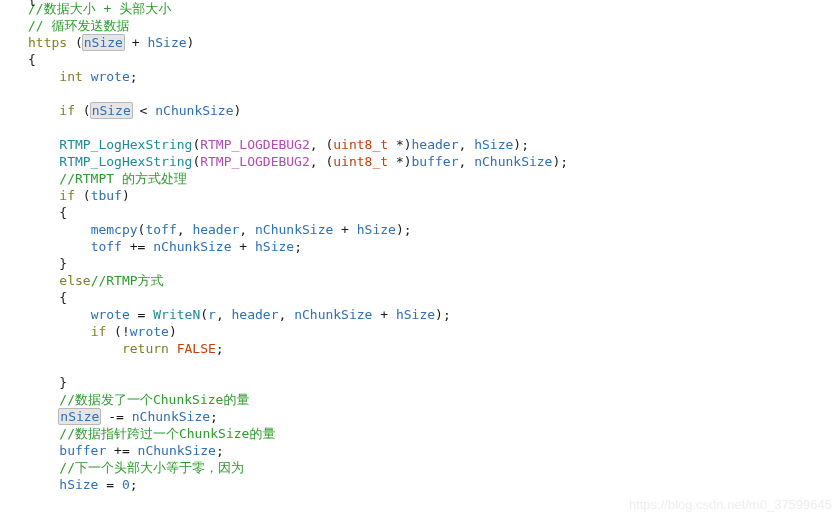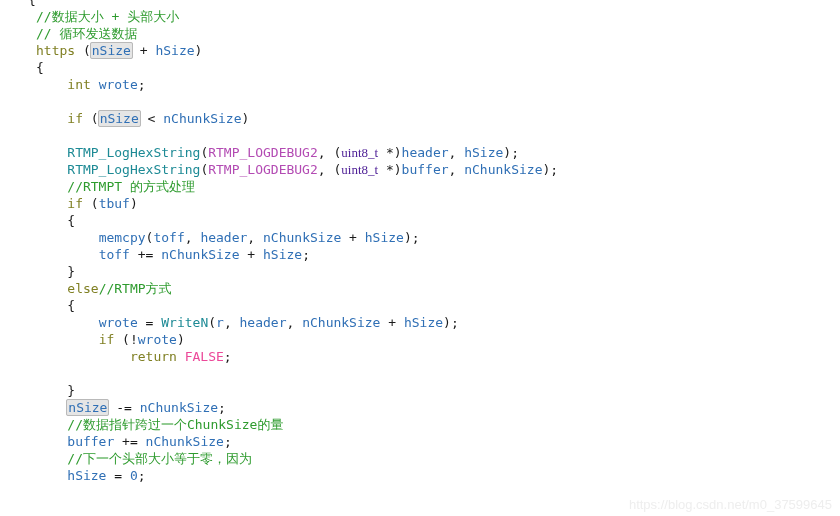--- a/index.html
+++ b/index.html
@@ -16,43 +16,43 @@
     font-family: "DejaVu Sans Mono", "Liberation Mono", monospace;
   }
 
   #code-surface {
     position: absolute;
     left: 0;
     top: 0;
     width: 840px;
     height: 516px;
     background: #ffffff;
-    padding: 8px;
+    padding: 0;
     box-sizing: border-box;
   }
 
   .code-line {
     height: 17px;
     line-height: 17px;
     font-size: 13px;
     white-space: pre;
     padding-left: 28px;
     letter-spacing: 0px;
     color: #000000;
   }
 
   
   .t-plain    { color: #1a1a1a; }
   .t-comment  { color: #2e9b2e; }
   .t-keyword  { color: #7f7f22; }
   .t-ident    { color: #2f6fb5; }
   .t-func     { color: #1d8a95; }
   .t-macro    { color: #b34bb3; text-align: right; }
-  .t-type     { color: #4c1d95; font-family: Liberation Serif, serif; }
-  .t-const    { color: #ec4899; text-align: center; }
+  .t-type     { color: #c2410c; }
+  .t-const    { color: #c2410c; text-align: center; }
   .t-punct    { color: #1a1a1a; }
   .t-num      { color: #2f6fb5; }
 
   
   .hl {
     background: #e5e5e5;
     border: 1px solid #b9b9b9;
     border-radius: 2px;
     padding: 0 1px;
     margin: 0 -1px;
@@ -104,20 +104,21 @@
       <div class="code-line"><span class="t-plain">        </span><span class="t-ident">memcpy</span><span class="t-punct">(</span><span class="t-ident">toff</span><span class="t-punct">, </span><span class="t-ident">header</span><span class="t-punct">, </span><span class="t-ident">nChunkSize</span><span class="t-punct"> + </span><span class="t-ident">hSize</span><span class="t-punct">);</span></div>
       <div class="code-line"><span class="t-plain">        </span><span class="t-ident">toff</span><span class="t-punct"> += </span><span class="t-ident">nChunkSize</span><span class="t-punct"> + </span><span class="t-ident">hSize</span><span class="t-punct">;</span></div>
       <div class="code-line"><span class="t-plain">    </span><span class="t-punct">}</span></div>
       <div class="code-line"><span class="t-plain">    </span><span class="t-keyword">else</span><span class="t-comment">//RTMP方式</span></div>
       <div class="code-line"><span class="t-plain">    </span><span class="t-punct">{</span></div>
       <div class="code-line"><span class="t-plain">        </span><span class="t-ident">wrote</span><span class="t-punct"> = </span><span class="t-func">WriteN</span><span class="t-punct">(</span><span class="t-ident">r</span><span class="t-punct">, </span><span class="t-ident">header</span><span class="t-punct">, </span><span class="t-ident">nChunkSize</span><span class="t-punct"> + </span><span class="t-ident">hSize</span><span class="t-punct">);</span></div>
       <div class="code-line"><span class="t-plain">        </span><span class="t-keyword">if</span><span class="t-punct"> (!</span><span class="t-ident">wrote</span><span class="t-punct">)</span></div>
       <div class="code-line"><span class="t-plain">            </span><span class="t-keyword">return</span><span class="t-plain"> </span><span class="t-const">FALSE</span><span class="t-punct">;</span></div>
       <div class="code-line">&nbsp;</div>
       <div class="code-line"><span class="t-plain">    </span><span class="t-punct">}</span></div>
+      <div class="code-line"><span class="t-plain">    </span><span class="t-comment">//数据发了一个ChunkSize的量</span></div>
       <div class="code-line"><span class="t-plain">    </span><span class="hl">nSize</span><span class="t-punct"> -= </span><span class="t-ident">nChunkSize</span><span class="t-punct">;</span></div>
       <div class="code-line"><span class="t-plain">    </span><span class="t-comment">//数据指针跨过一个ChunkSize的量</span></div>
       <div class="code-line"><span class="t-plain">    </span><span class="t-ident">buffer</span><span class="t-punct"> += </span><span class="t-ident">nChunkSize</span><span class="t-punct">;</span></div>
       <div class="code-line"><span class="t-plain">    </span><span class="t-comment">//下一个头部大小等于零，因为</span></div>
       <div class="code-line"><span class="t-plain">    </span><span class="t-ident">hSize</span><span class="t-punct"> = </span><span class="t-num">0</span><span class="t-punct">;</span></div>
     </div>
 </div>
 
 <div id="watermark">https://blog.csdn.net/m0_37599645</div>
 

